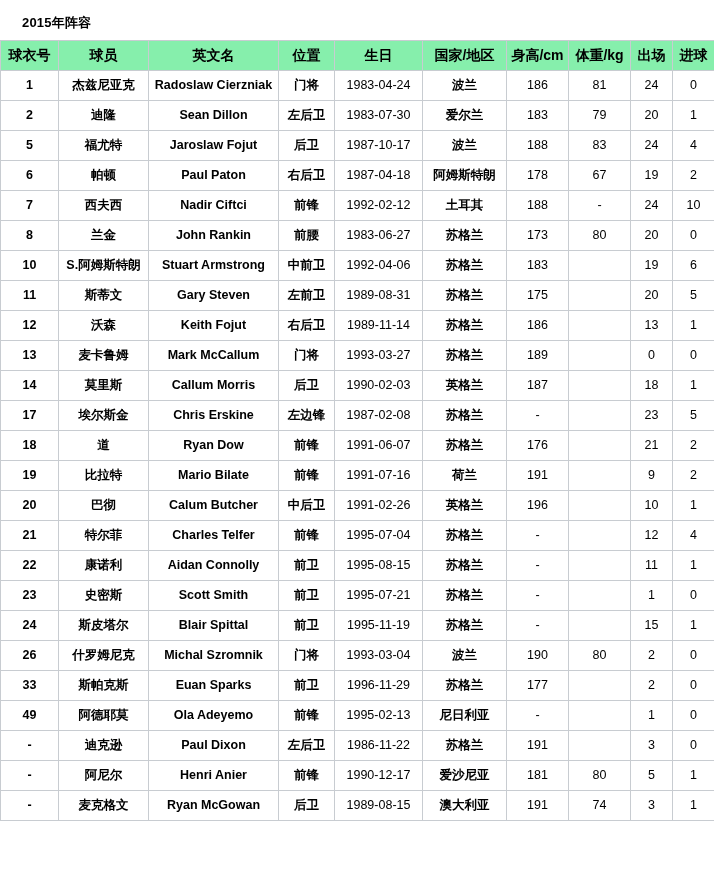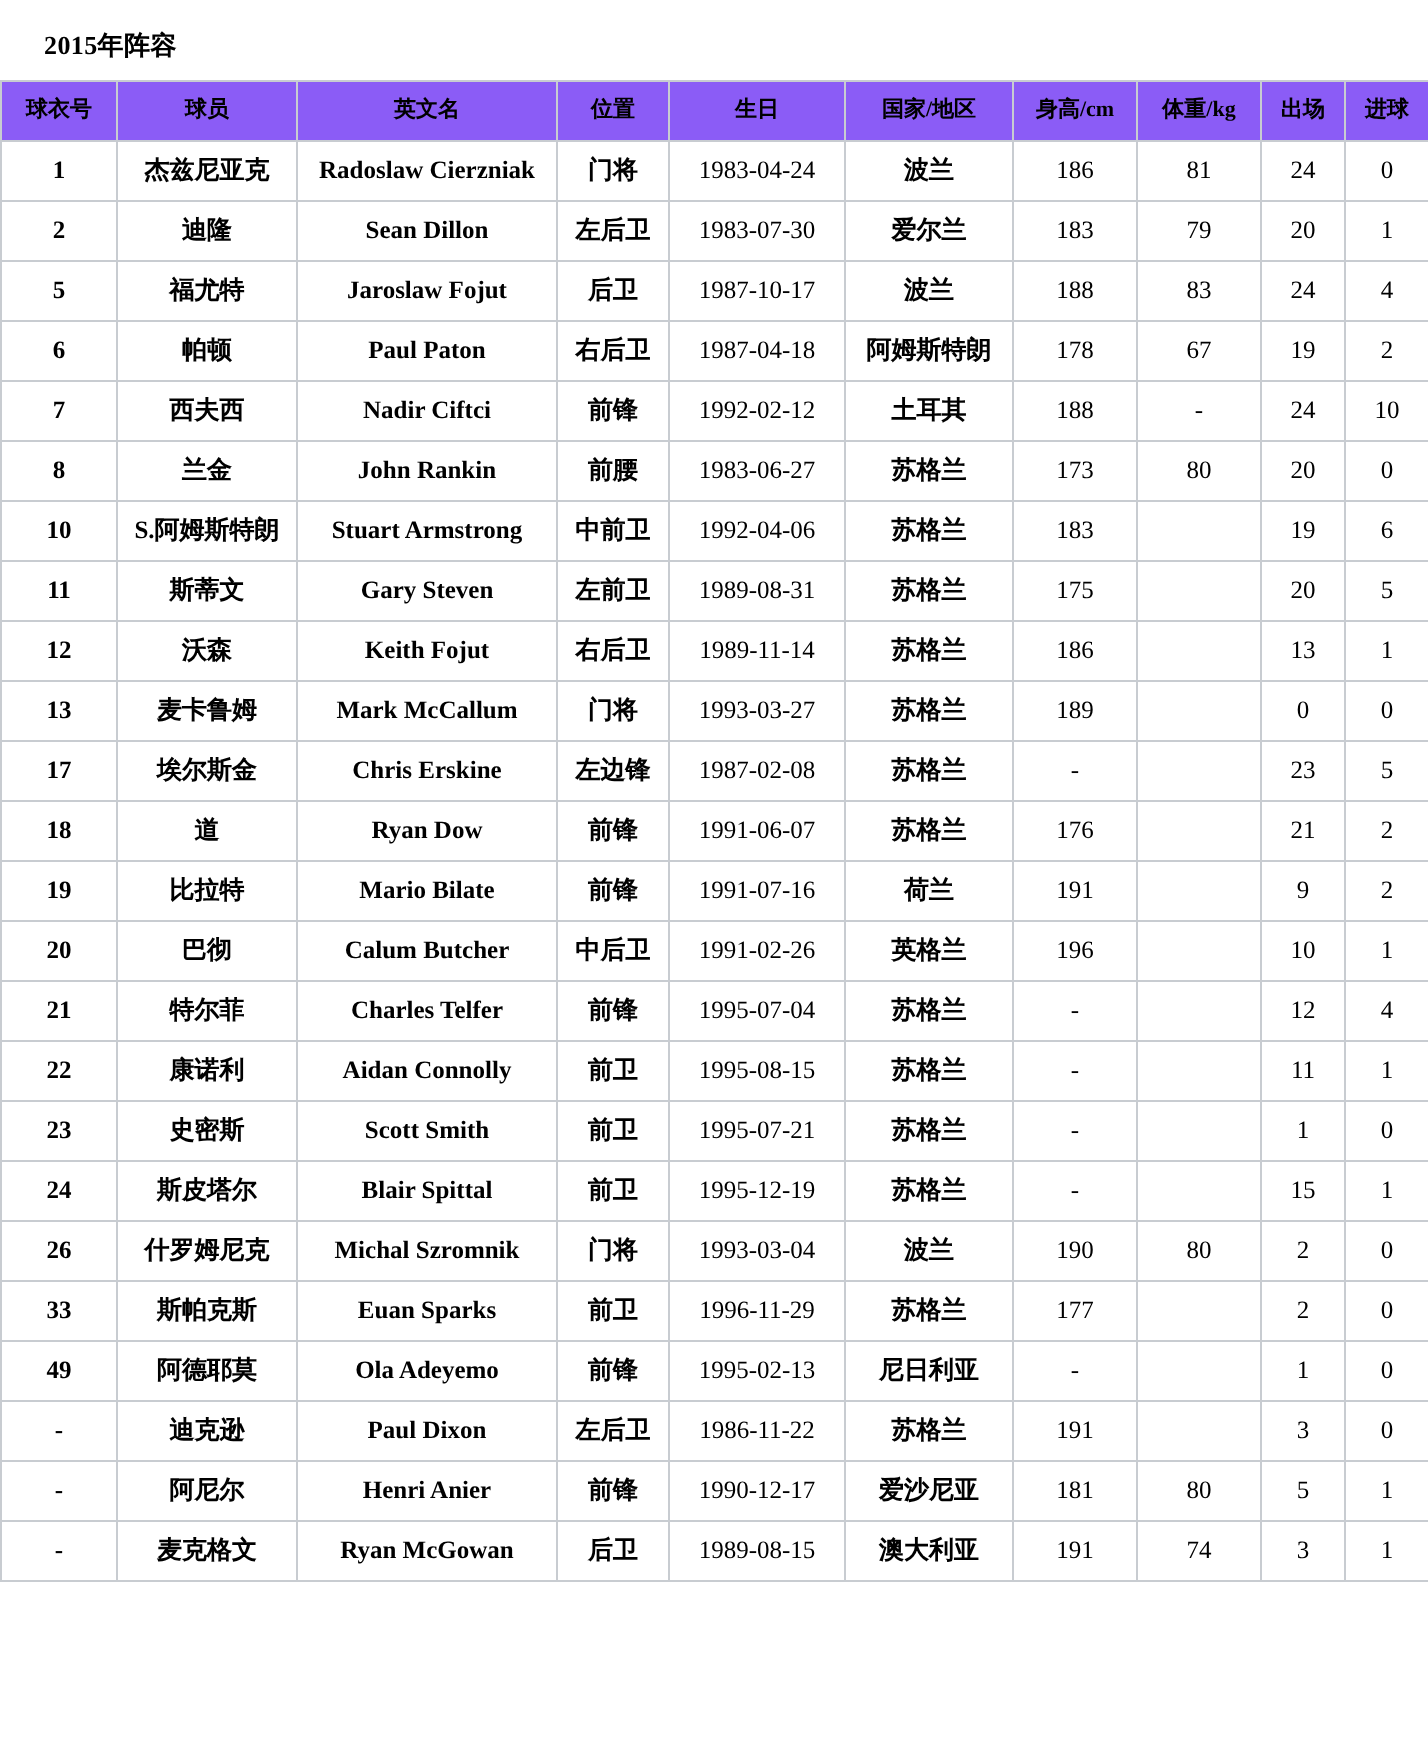--- a/index.html
+++ b/index.html
@@ -10,21 +10,20 @@
   body {
     width: 714px;
     height: 869px;
     font-family: "Liberation Sans", sans-serif;
     color: #000000;
     overflow: hidden;
   }
   .page {
     padding: 10px 16px 0 0;
     box-sizing: border-box;
-    font-family: Liberation Serif, serif;
   }
   .caption {
     font-size: 13px;
     font-weight: bold;
     color: #000;
     margin: 4px 0 8px 22px;
     letter-spacing: 0.2px;
   }
   table.roster {
     border-collapse: collapse;
@@ -38,23 +37,23 @@
     text-align: center;
     vertical-align: middle;
     font-size: 12.5px;
     padding: 0;
     height: 29px;
     line-height: 29px;
     overflow: hidden;
     white-space: nowrap;
   }
   table.roster thead th {
-    background: #8b5cf6;
+    background: #86efac;
     font-weight: bold;
-    font-size: 11px;
+    font-size: 14px;
     color: #000;
   }
   table.roster tbody td {
     background: #ffffff;
   }
   td.c-num { font-weight: bold; }
   td.c-name { font-weight: bold; }
   td.c-eng { font-weight: bold; margin-left: 32px; }
   td.c-pos { font-weight: bold; }
   td.c-dob { font-weight: normal; }
@@ -223,20 +222,32 @@
           <td class="c-eng">Mark McCallum</td>
           <td class="c-pos">门将</td>
           <td class="c-dob">1993-03-27</td>
           <td class="c-country">苏格兰</td>
           <td class="c-h">189</td>
           <td class="c-w"></td>
           <td class="c-apps">0</td>
           <td class="c-goals">0</td>
         </tr>
         <tr>
+          <td class="c-num">14</td>
+          <td class="c-name">莫里斯</td>
+          <td class="c-eng">Callum Morris</td>
+          <td class="c-pos">后卫</td>
+          <td class="c-dob">1990-02-03</td>
+          <td class="c-country">英格兰</td>
+          <td class="c-h">187</td>
+          <td class="c-w"></td>
+          <td class="c-apps">18</td>
+          <td class="c-goals">1</td>
+        </tr>
+        <tr>
           <td class="c-num">17</td>
           <td class="c-name">埃尔斯金</td>
           <td class="c-eng">Chris Erskine</td>
           <td class="c-pos">左边锋</td>
           <td class="c-dob">1987-02-08</td>
           <td class="c-country">苏格兰</td>
           <td class="c-h">-</td>
           <td class="c-w"></td>
           <td class="c-apps">23</td>
           <td class="c-goals">5</td>
@@ -311,21 +322,21 @@
           <td class="c-h">-</td>
           <td class="c-w"></td>
           <td class="c-apps">1</td>
           <td class="c-goals">0</td>
         </tr>
         <tr>
           <td class="c-num">24</td>
           <td class="c-name">斯皮塔尔</td>
           <td class="c-eng">Blair Spittal</td>
           <td class="c-pos">前卫</td>
-          <td class="c-dob">1995-12-19</td>
+          <td class="c-dob">1995-11-19</td>
           <td class="c-country">苏格兰</td>
           <td class="c-h">-</td>
           <td class="c-w"></td>
           <td class="c-apps">15</td>
           <td class="c-goals">1</td>
         </tr>
         <tr>
           <td class="c-num">26</td>
           <td class="c-name">什罗姆尼克</td>
           <td class="c-eng">Michal Szromnik</td>

